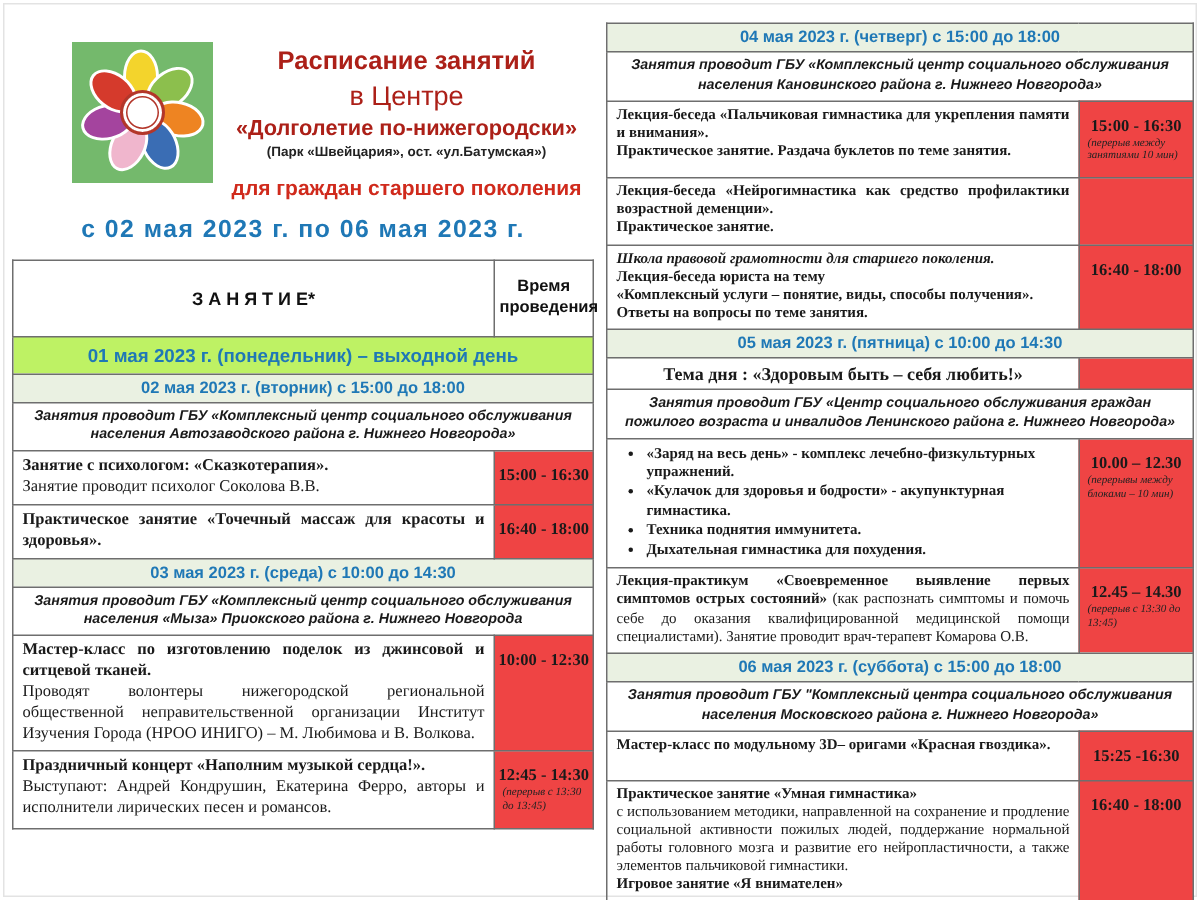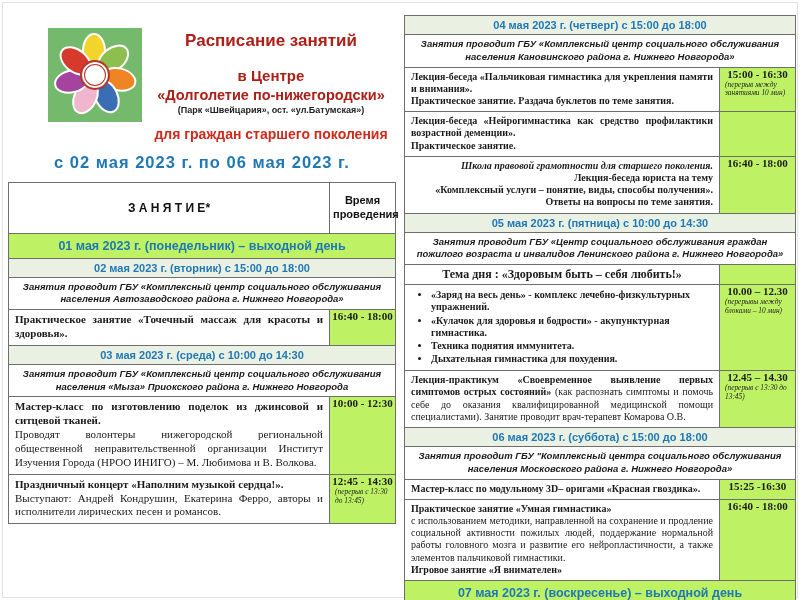--- a/index.html
+++ b/index.html
@@ -15,21 +15,21 @@
   .hdr { display:flex;padding-left:40px; }
   .logo { width:94px; height:94px; margin-top:4px; flex:0 0 auto; position:relative; }
   .flower { position:absolute; left:47px; top:47px; }
   .petal { position:absolute; width:24px; height:36px; left:-13px; top:-42px;
            border-radius:50%; border:2px solid #fff; transform-origin:13px 42px; }
   .fcenter { position:absolute; width:30px; height:30px; left:-15px; top:-15px;
              background:#fff; border-radius:50%; border:2px solid #b3362a;
              box-shadow: inset 0 0 0 2px #fff, inset 0 0 0 3px #b3362a; }
   .titles { flex:1; text-align:center; padding-top:7px; padding-left:4px; }
   .t1 { font-size:17px;   font-weight:bold; color:var(--title-red); }
-  .t2 { font-size:15px;   font-weight:bold; color:var(--title-red); margin-top:16px; }
+  .t2 { font-size:18px;   font-weight:normal; color:var(--title-red); margin-top:3px; }
   .t3 { font-size:14.5px; font-weight:bold; color:var(--title-red); margin-top:3px; }
   .sub { font-size:9px;   font-weight:bold; color:#222; margin-top:2px; }
   .aud { font-size:14px;  font-weight:bold; color:var(--audience-red); margin-top:11px; }
   .range { text-align:center; font-size:16.5px; font-weight:bold; color:var(--blue);
            letter-spacing:1px; margin:11px 0 10px; }
 
   
   table { width:100%; border-collapse:collapse; table-layout:fixed; }
   td, th { border:1px solid #6e6e6e; }
   thead th { font-size:12px; font-weight:bold; color:#111; padding:11px 3px; background:#fff; }
@@ -38,26 +38,26 @@
 
   td.dayoff { color:var(--blue); font-weight:bold; text-align:center; font-size:12.5px; padding:5px 2px; background:#bef264; }
   td.date   { color:var(--blue); font-weight:bold; text-align:center; font-size:11px; padding:3px 2px; background:var(--date-bg); }
   td.org    { font-style:italic; font-weight:bold; text-align:center; font-size:9.5px; line-height:1.35; padding:3px 10px; }
   td.theme  { font-family:"Liberation Serif", serif; font-weight:bold; text-align:center; font-size:12px; padding:2px; }
 
   td.act { font-family:"Liberation Serif", serif; vertical-align:top; padding:3px 6px 4px; }
   .lt td.act { font-size:11px;  line-height:1.26; }
   .rt td.act { font-size:10px;  line-height:1.22; }
   td.act p { text-align:justify; }
-  td.act.center p { text-align:right; }
+  td.act.center p { text-align:left; }
   .bold { font-weight:bold; } .bolditalic { font-weight:bold; font-style:italic; }
   td.act ul { margin:0 0 0 2px; padding-left:18px; font-weight:bold; }
   td.act li { margin:1px 0; text-align:left; }
 
-  td.timecell { font-family:"Liberation Serif", serif; vertical-align:top; text-align:center; padding:0 2px; background:#bef264; }
+  td.timecell { font-family:"Liberation Serif", serif; vertical-align:top; text-align:center; padding:10px 2px; background:#ef4444; }
   .lt col.c-time { width:66px; }
   .time { font-weight:bold; font-size:11px; white-space:nowrap; }
   .note { font-style:italic; font-size:7.4px; line-height:1.18; text-align:left; padding:1px 1px 0 3px; color:#222; }
 </style>
 </head>
 <body>
 
 <div class="page">
   <div class="frame"></div>
 
@@ -101,20 +101,29 @@
             <td colspan="2" class="dayoff">01 мая 2023 г. (понедельник) – выходной день</td>
           </tr>
           <tr>
             <td colspan="2" class="date">02 мая 2023 г. (вторник) с 15:00 до 18:00</td>
           </tr>
           <tr>
             <td colspan="2" class="org">Занятия проводит  ГБУ  «Комплексный центр социального обслуживания населения Автозаводского района  г. Нижнего Новгорода»</td>
           </tr>
           <tr>
             <td class="act">
+              <p><span class="bold">Занятие с психологом: «Сказкотерапия».</span></p>
+              <p><span class="regular">Занятие проводит психолог Соколова В.В.</span></p>
+            </td>
+            <td class="timecell">
+              <div class="time">15:00 - 16:30</div>
+            </td>
+          </tr>
+          <tr>
+            <td class="act">
               <p><span class="bold">Практическое занятие «Точечный массаж для красоты и здоровья».</span></p>
             </td>
             <td class="timecell">
               <div class="time">16:40 - 18:00</div>
             </td>
           </tr>
           <tr>
             <td colspan="2" class="date">03 мая 2023 г. (среда) с 10:00 до 14:30</td>
           </tr>
           <tr>
@@ -180,25 +189,25 @@
               <p><span class="bold">«Комплексный услуги – понятие, виды, способы получения». Ответы на вопросы по теме занятия.</span></p>
             </td>
             <td class="timecell">
               <div class="time">16:40 - 18:00</div>
             </td>
           </tr>
           <tr>
             <td colspan="2" class="date">05 мая 2023 г. (пятница) с 10:00 до 14:30</td>
           </tr>
           <tr>
-            <td colspan="2" class="org">Занятия проводит ГБУ «Центр социального обслуживания граждан пожилого возраста и инвалидов Ленинского района г. Нижнего Новгорода»</td>
-          </tr>
-          <tr>
             <td class="theme">Тема дня : «Здоровым быть – себя любить!»</td>
             <td class="timecell"></td>
+          </tr>
+          <tr>
+            <td colspan="2" class="org">Занятия проводит ГБУ «Центр социального обслуживания граждан пожилого возраста и инвалидов Ленинского района г. Нижнего Новгорода»</td>
           </tr>
           <tr>
             <td class="act">
               <ul>
                 <li>«Заряд на весь день» - комплекс лечебно-физкультурных упражнений.</li>
                 <li>«Кулачок для здоровья и бодрости» - акупунктурная гимнастика.</li>
                 <li>Техника поднятия иммунитета.</li>
                 <li>Дыхательная гимнастика для похудения.</li>
               </ul>
             </td>

